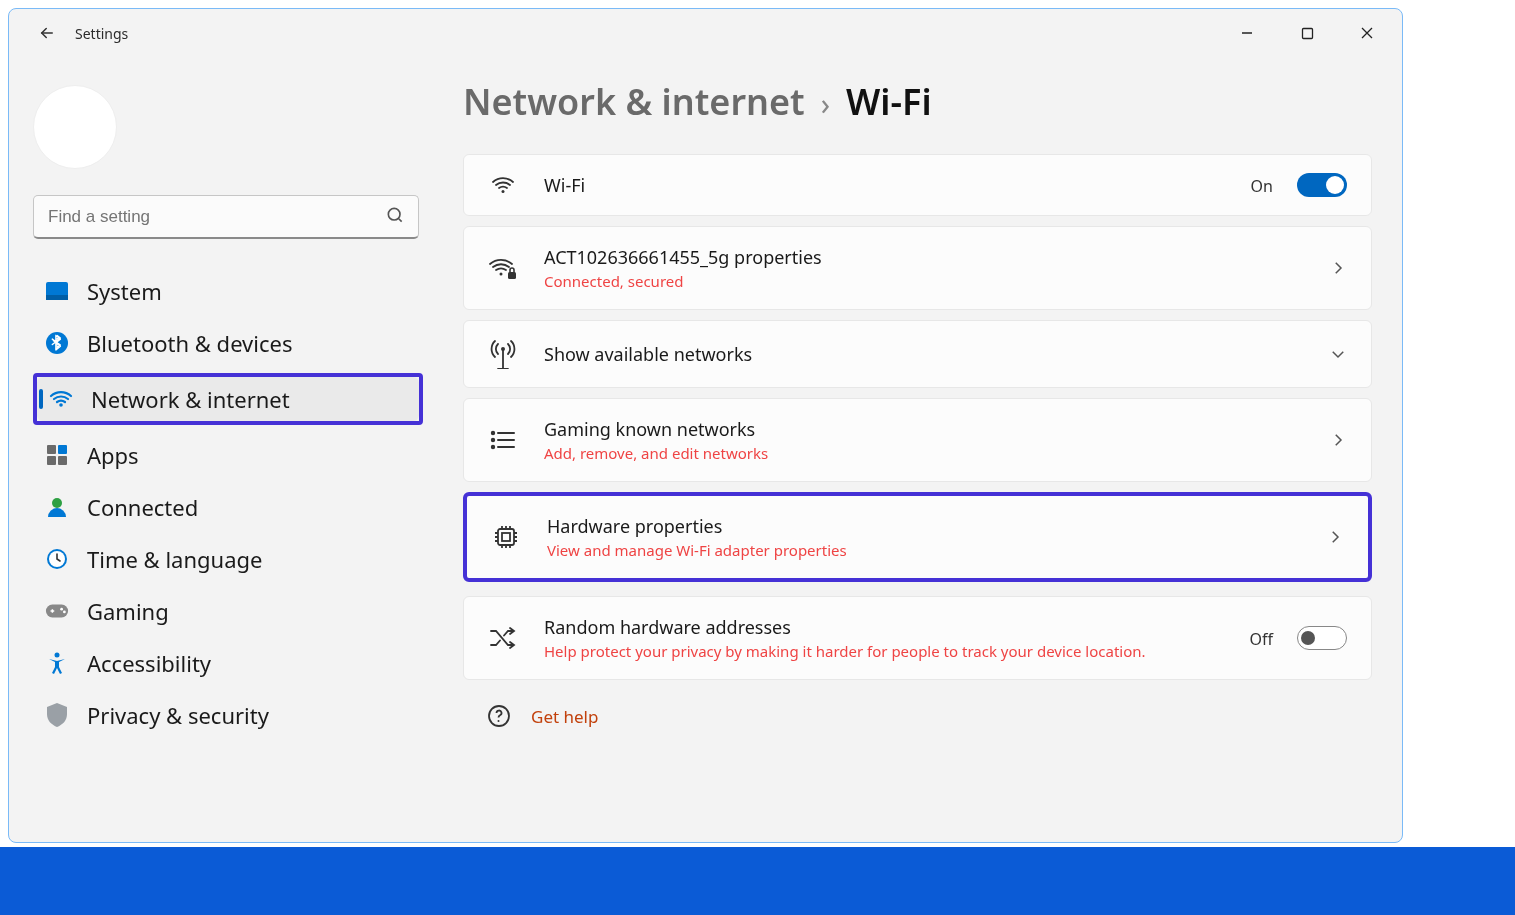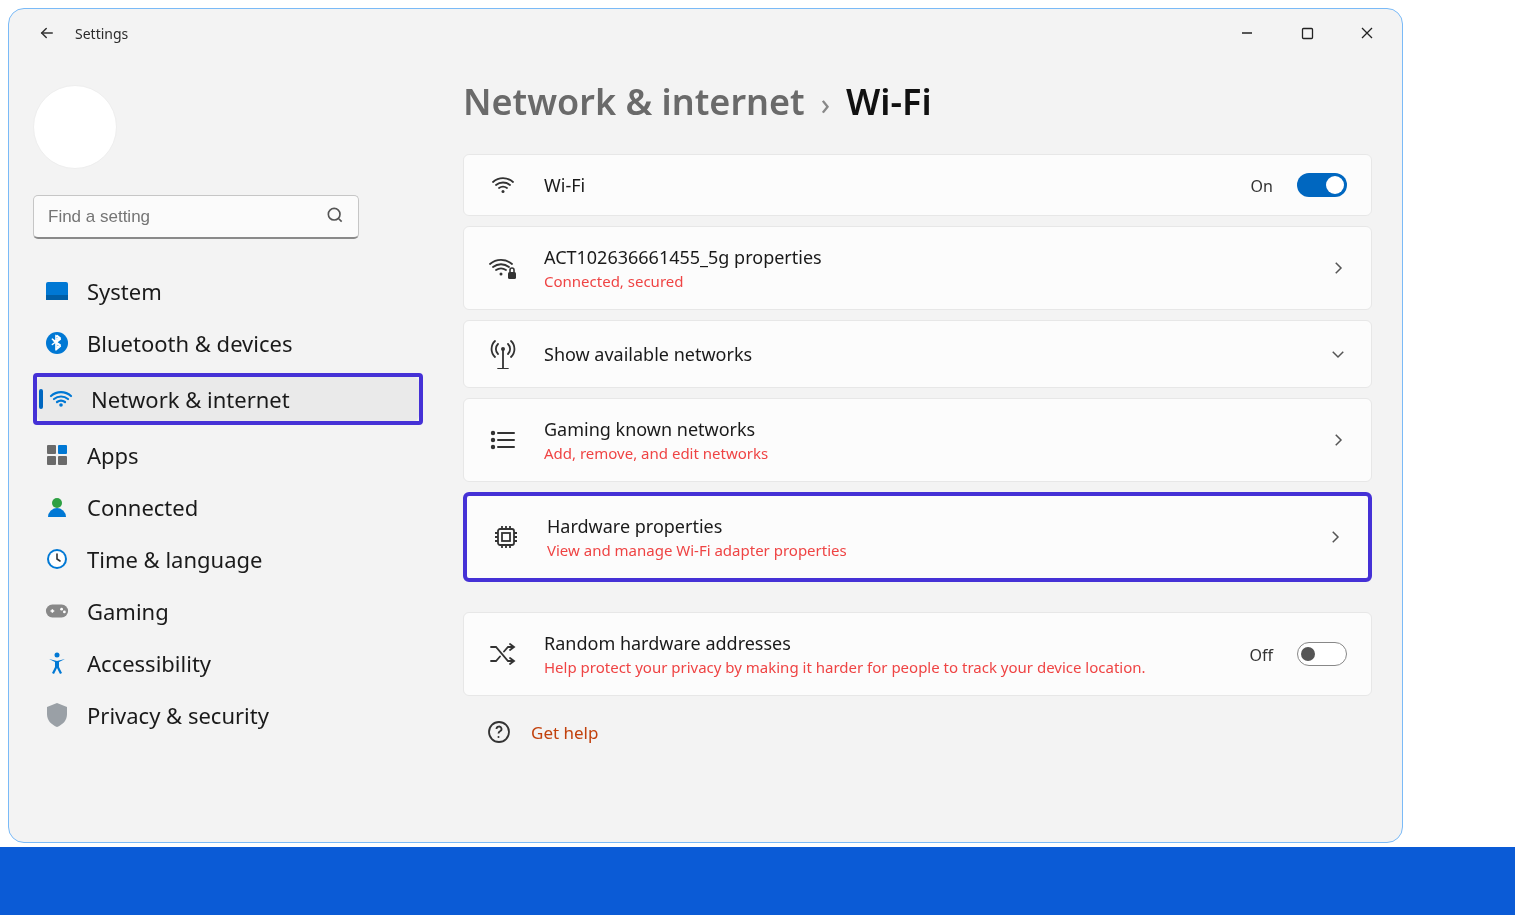--- a/index.html
+++ b/index.html
@@ -9,21 +9,21 @@
       font-family: "Segoe UI", system-ui, sans-serif;
       overflow: hidden;
     }
     .window {
       position: relative;
       width: 1395px;
       height: 835px;
       margin: 8px 8px 0 8px;
       background: #f3f3f3;
       border: 1px solid #7abaf7;
-      border-radius: 16px;
+      border-radius: 8px;
       overflow: hidden;
     }
     .taskbar {
       position: absolute;
       left: 0; right: 0; bottom: 0;
       height: 68px;
       background: linear-gradient(to bottom,#0b5bd6,#0b5bd6);
     }
     .titlebar {
       display: flex;
@@ -70,21 +70,21 @@
     }
     .avatar {
       width: 84px; height: 84px; border-radius: 50%; background: #ffffff; border: 1px solid #eee;
     }
     .user-text .name { font-size: 17px; font-weight: 600; color: #222; }
     .user-text .email { font-size: 14px; color: #666; margin-top: 2px; }
 
     .search-wrap {
       margin-top: 18px;
       position: relative;
-      width: 326px;
+      width: 386px;
     }
     .search-input {
       width: 100%;
       height: 44px;
       border: 1px solid #c6c6c6;
       border-bottom: 2px solid #8a8a8a;
       border-radius: 5px;
       padding: 0 44px 0 14px;
       font-size: 17px;
       color: #555;
@@ -164,21 +164,21 @@
     .toggle {
       width: 50px; height: 24px; border-radius: 12px; position: relative; cursor: pointer;
     }
     .toggle.on { background: #0067c0; }
     .toggle.on .knob { position: absolute; right: 3px; top: 3px; width: 18px; height: 18px; border-radius: 50%; background: #fff; }
     .toggle.off { background: #fff; border: 1.5px solid #888; }
     .toggle.off .knob { position: absolute; left: 3px; top: 50%; transform: translateY(-50%); width: 14px; height: 14px; border-radius: 50%; background: #555; }
 
     .card.highlight {
       border: 4px solid #4531d6;
-      margin-bottom: 30px;
+      margin-bottom: 14px;
       margin-top: 4px;
     }
 
     .help {
       display: flex;
       align-items: center;
       gap: 20px;
       padding: 14px 24px;
       color: #c2410c;
       font-size: 17px;

